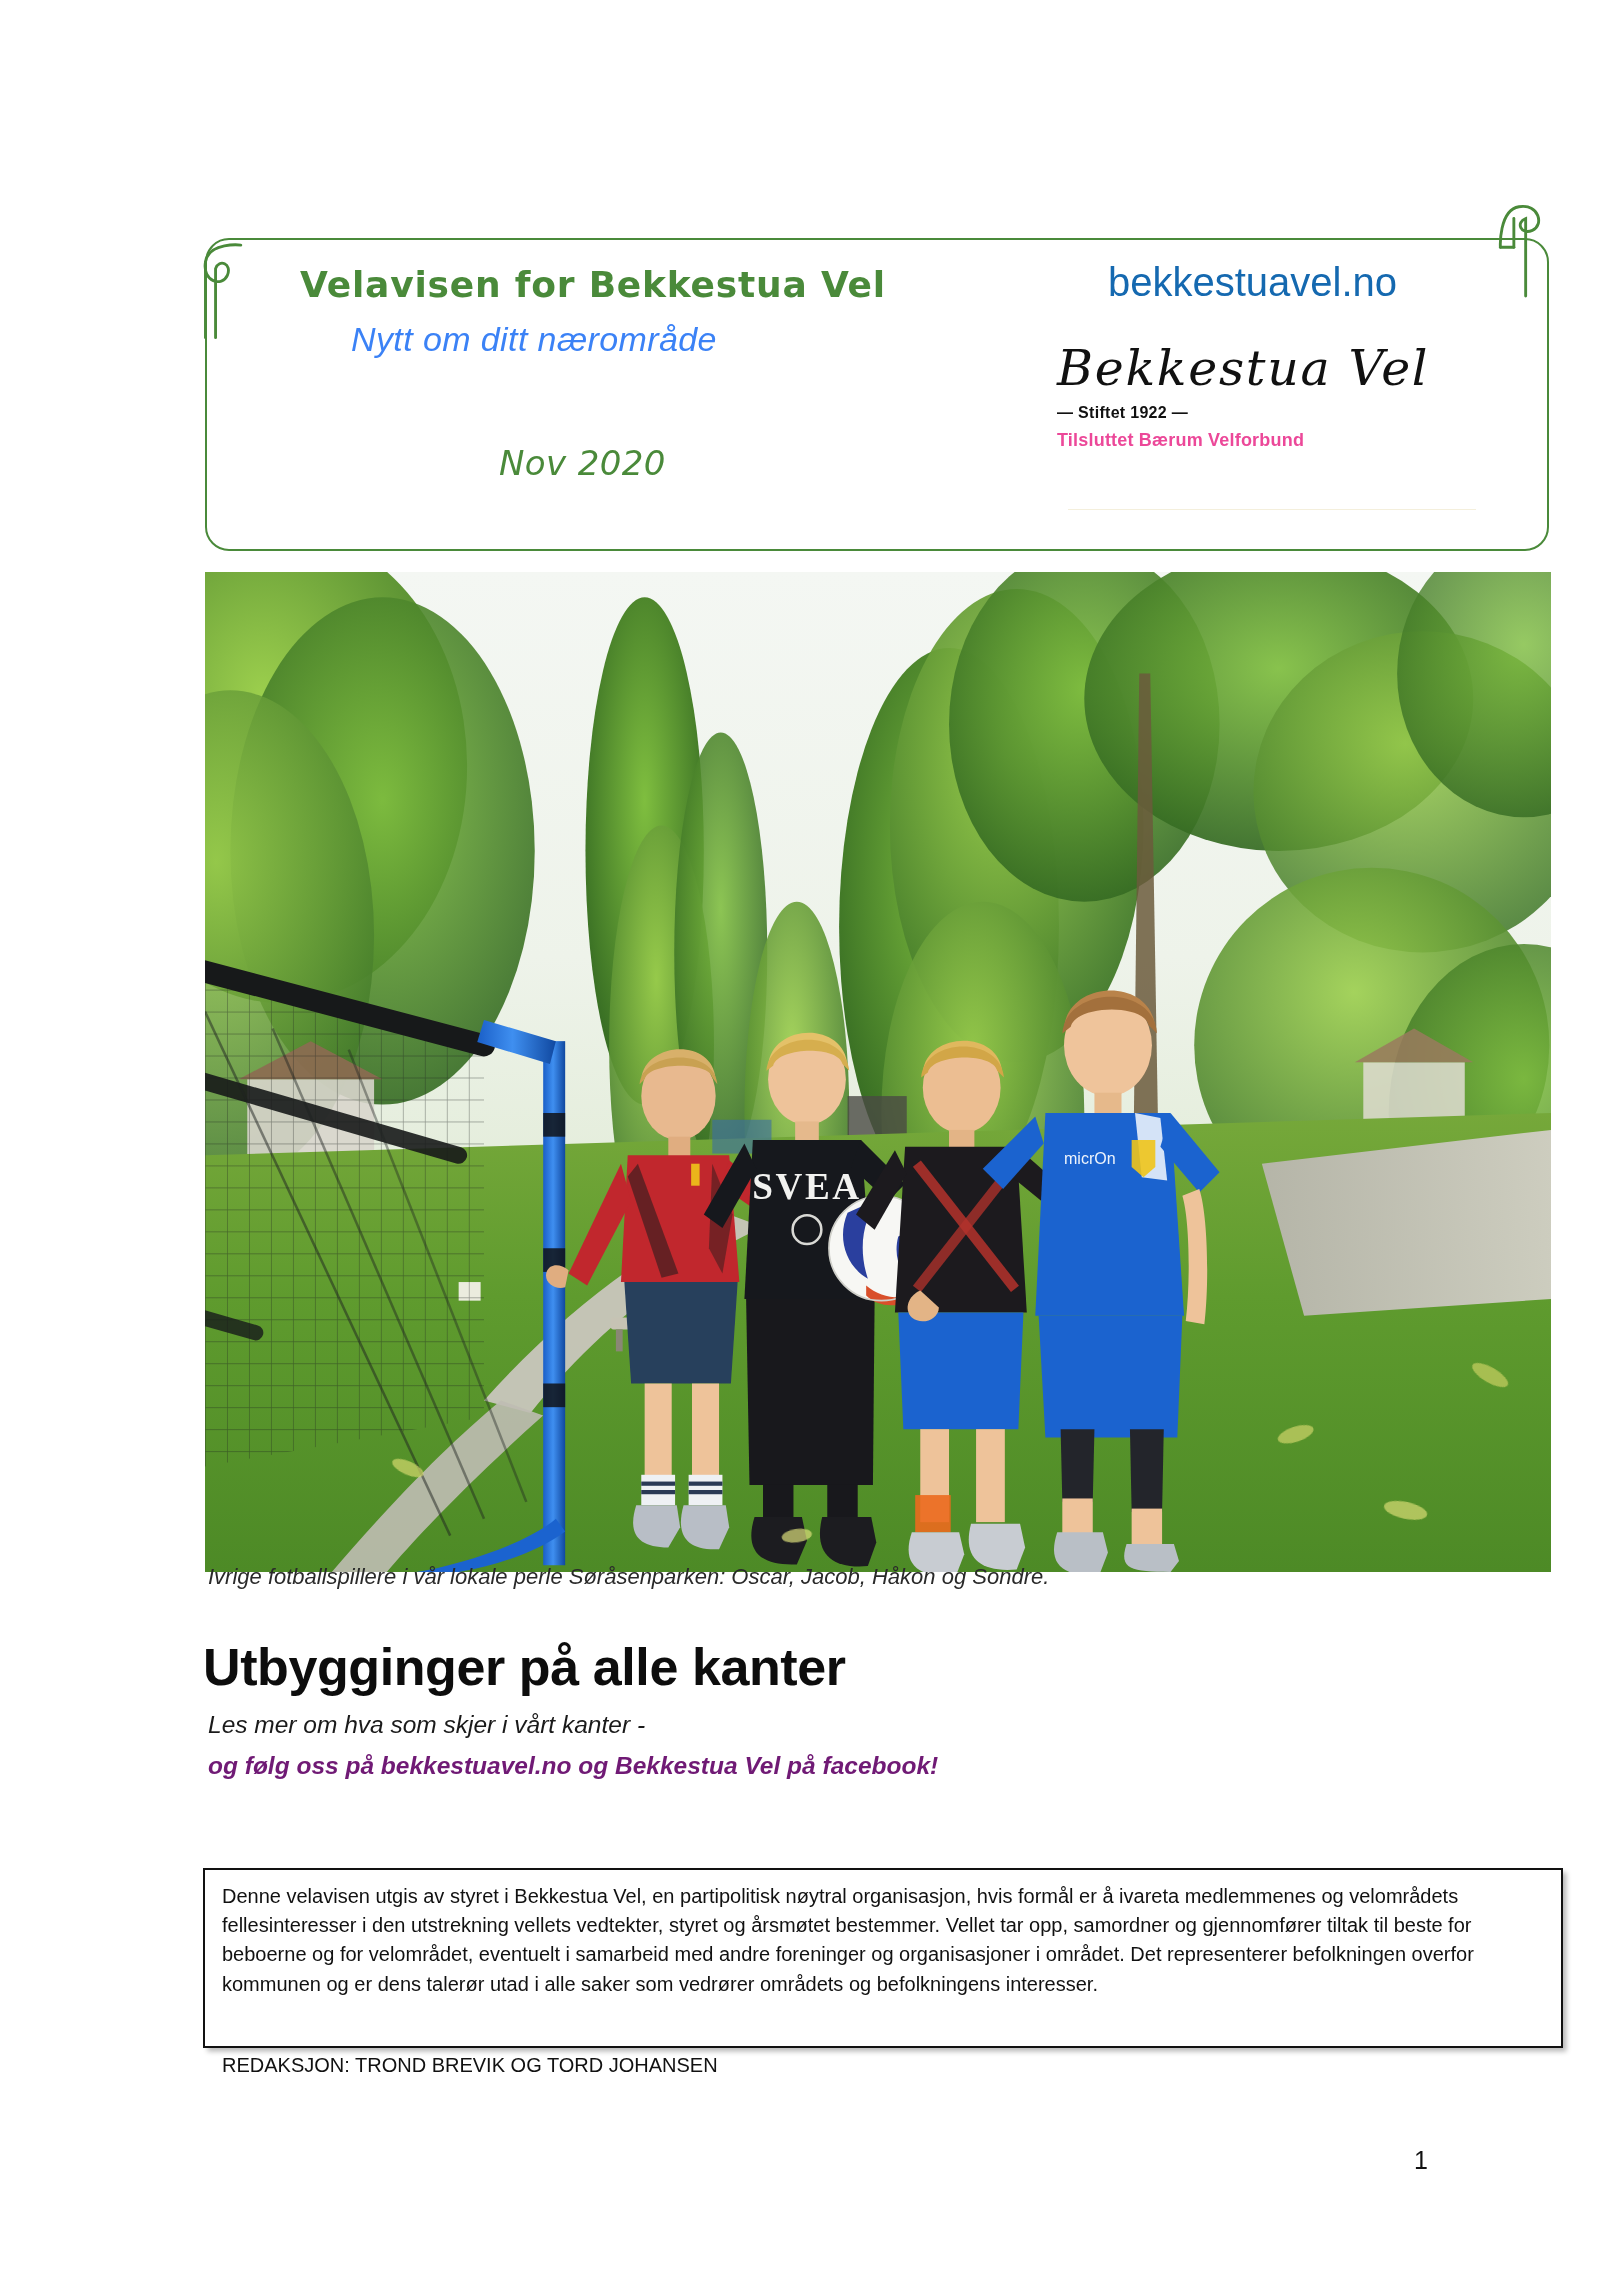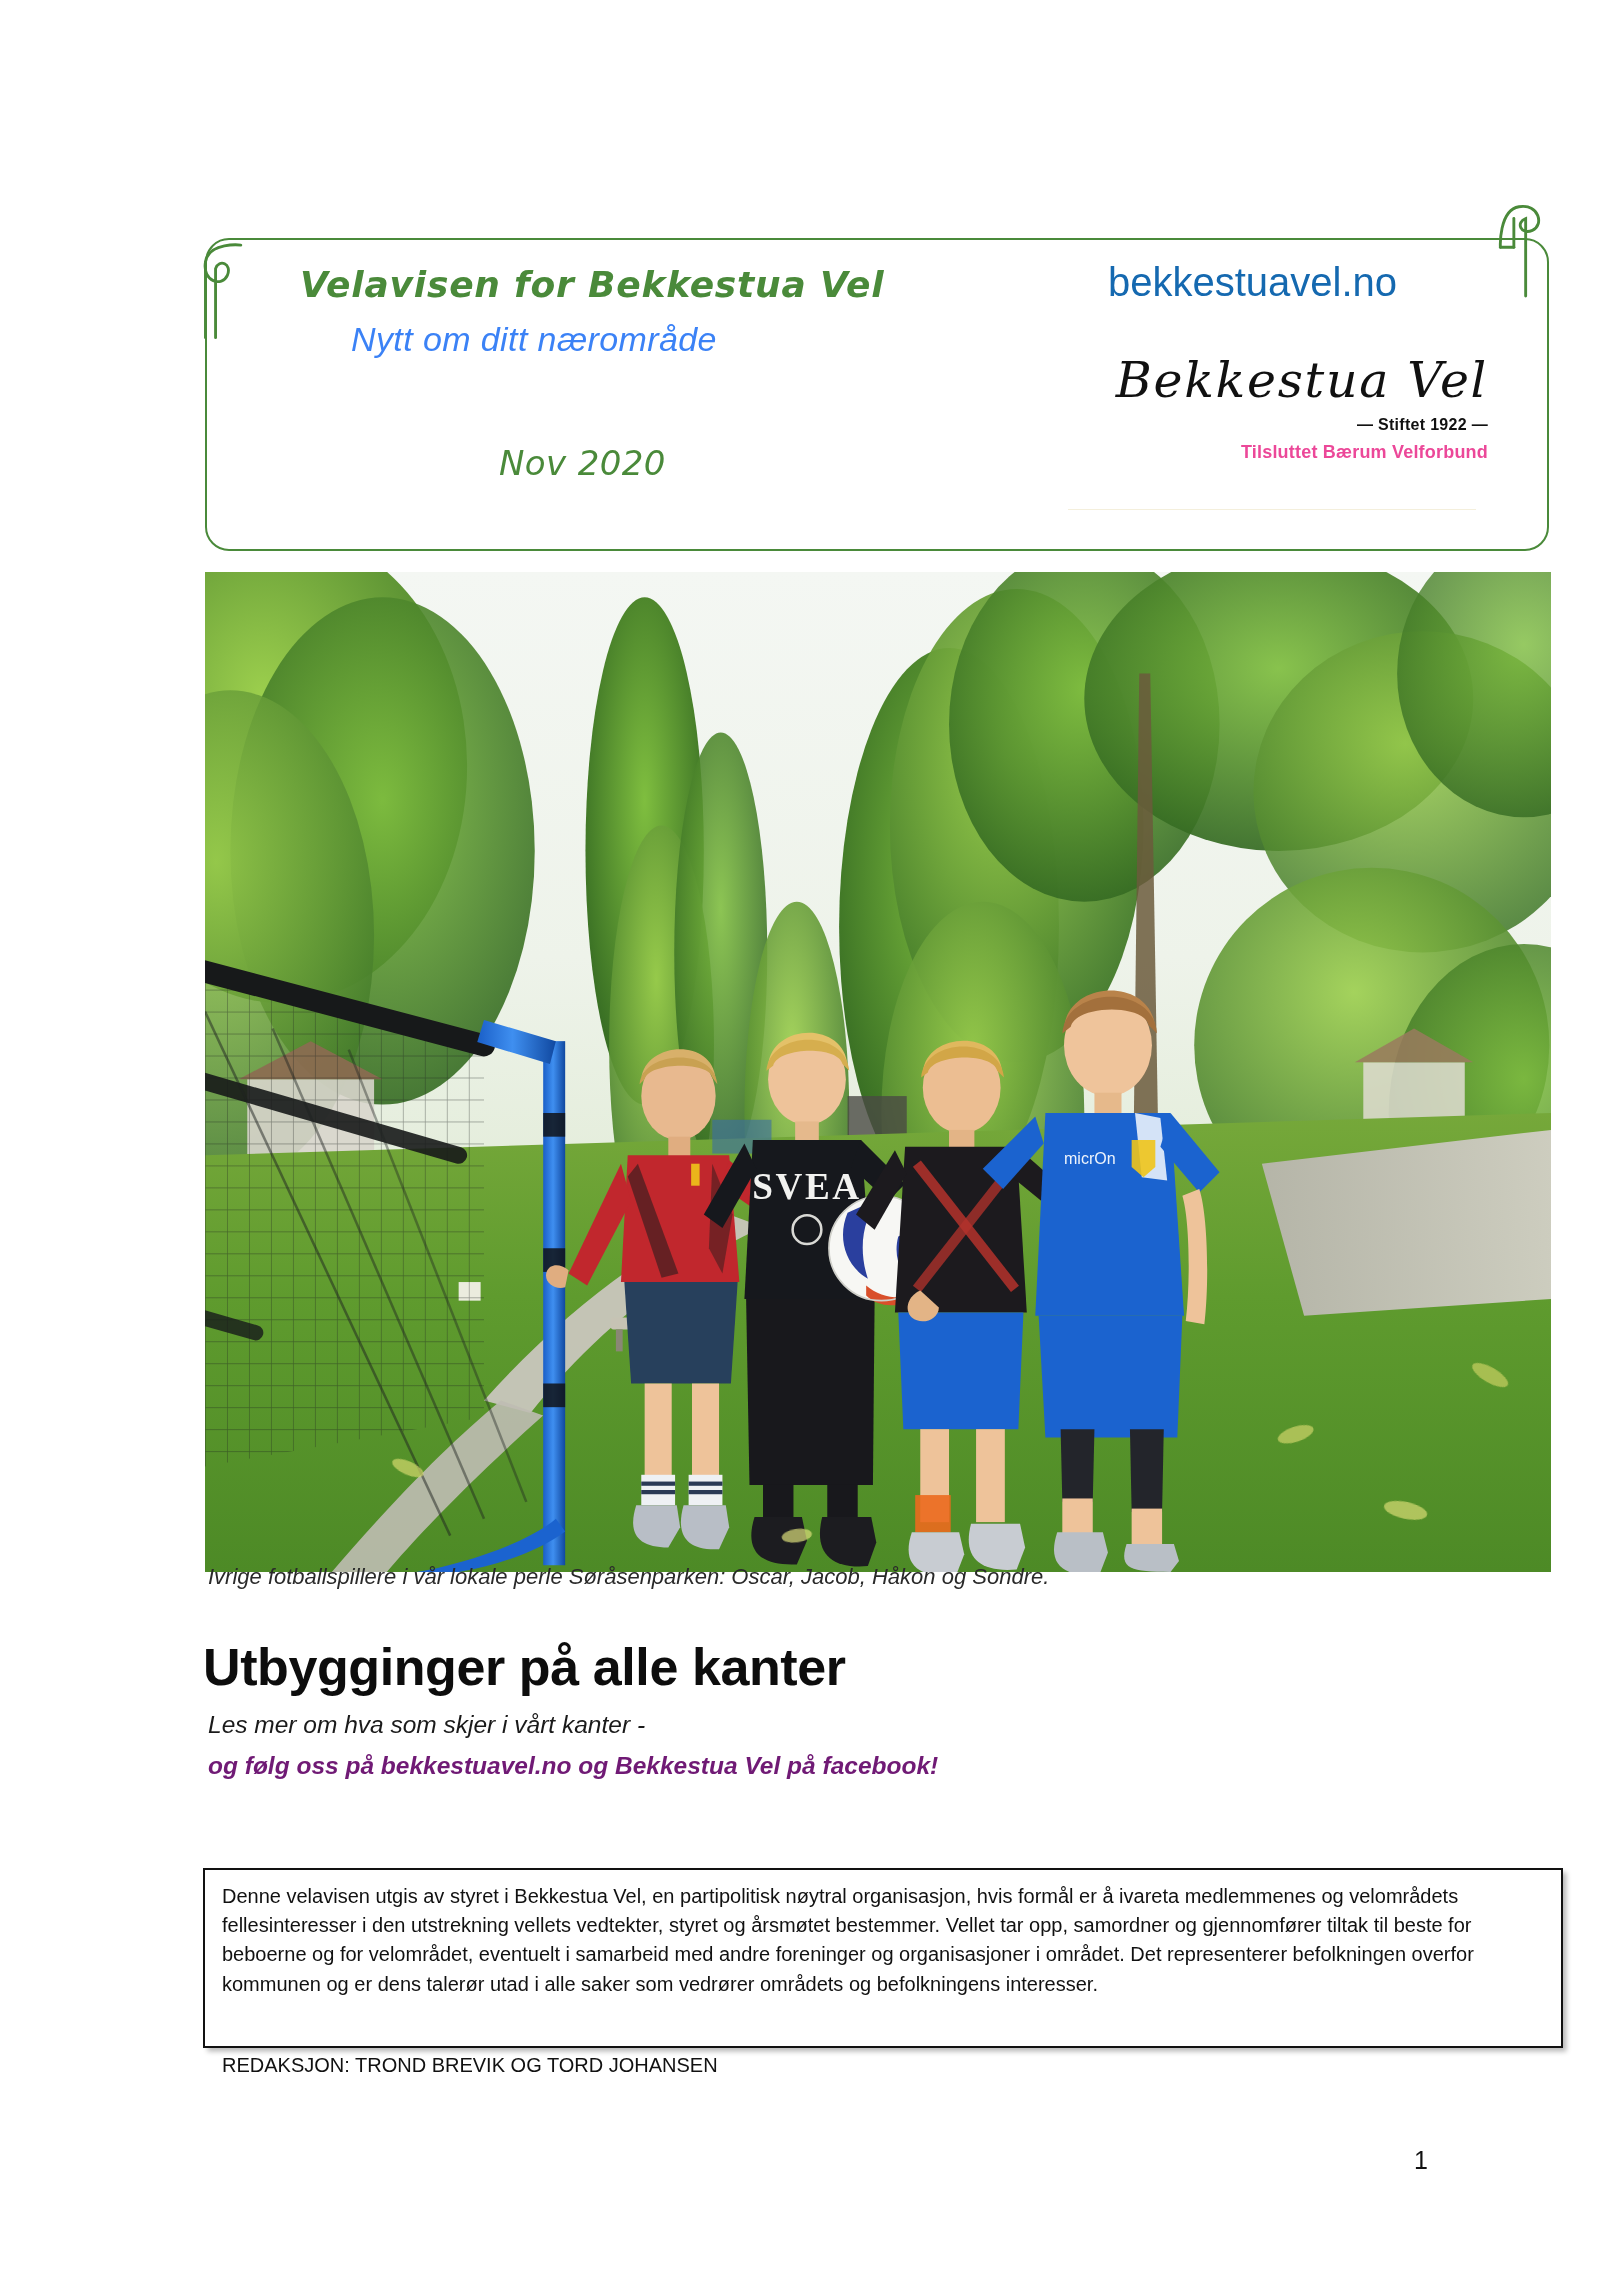--- a/index.html
+++ b/index.html
@@ -44,21 +44,20 @@
     pointer-events: none;
   }
 
   .mast-title {
     position: absolute;
     left: 300px;
     top: 264px;
     font-family: "DejaVu Sans", sans-serif;
     font-size: 36px;
     font-weight: bold;
-    font-style: italic;
     color: #4a8a3a;
     letter-spacing: 0.8px;
     white-space: nowrap;
   }
   .mast-sub {
     position: absolute;
     left: 351px;
     top: 320px;
     font-family: Liberation Sans, sans-serif;
     font-size: 34px;
@@ -85,23 +84,23 @@
     top: 260px;
     font-family: "Liberation Sans", sans-serif;
     font-size: 40px;
     color: #1569b0;
     white-space: nowrap;
   }
 
   .logo-block {
     position: absolute;
     left: 1057px;
-    top: 355px;
+    top: 343px;
     width: 431px;
-    text-align: right;
+    text-align: left;
   }
   .logo-script {
     font-family: "DejaVu Serif", serif;
     font-style: italic;
     font-size: 49px;
     color: #111111;
     letter-spacing: 1.7px;
     line-height: 1.05;
     white-space: nowrap;
   }

